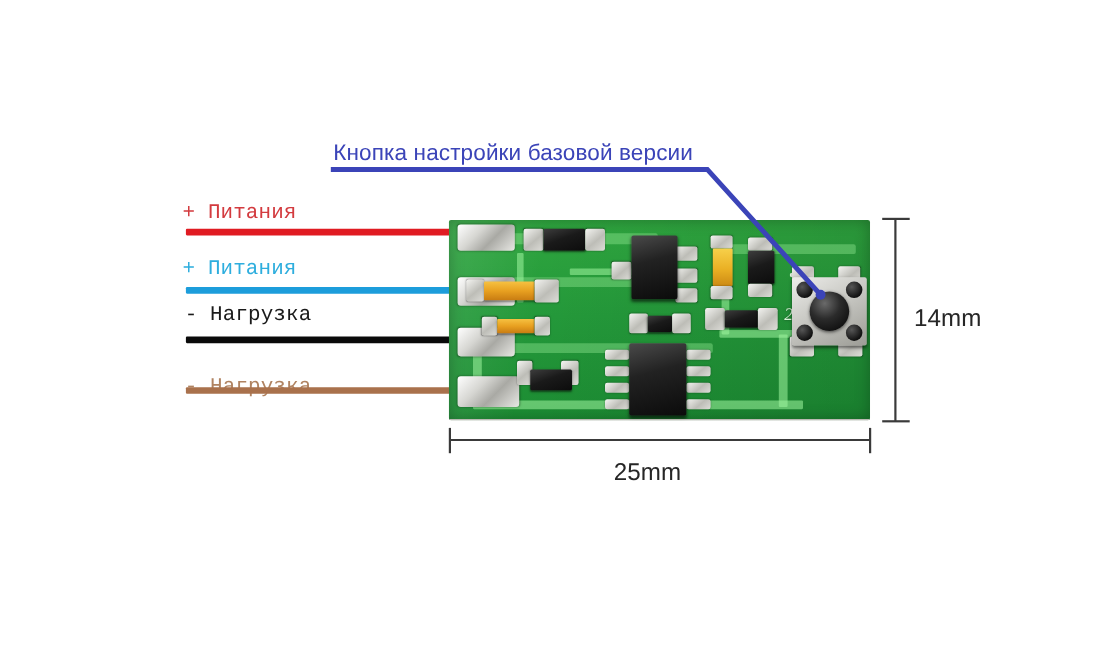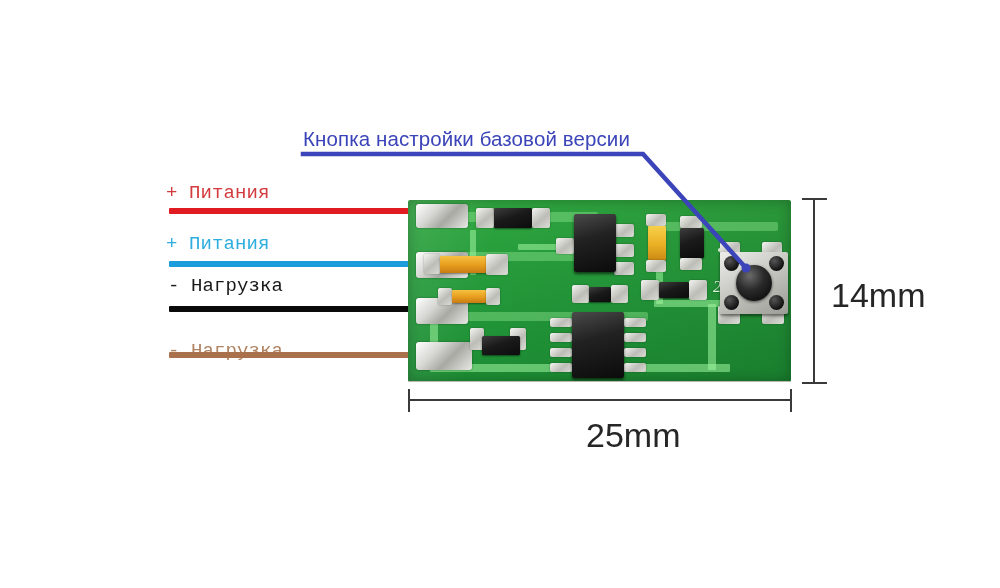--- a/index.html
+++ b/index.html
@@ -150,21 +150,21 @@
     text-shadow: 0 0 2px rgba(0,0,0,0.5);
   }
   .silk-dot {
     position: absolute;
     width: 4px; height: 4px;
     border-radius: 50%;
     background: #e2f7e2;
   }
   .dim-text {
     position: absolute;
-    font-size: 34px;
+    font-size: 22px;
     color: #262626;
     white-space: nowrap;
     text-align: center;
   }
   svg.overlay {
     position: absolute;
     left: 0; top: 0;
     width: 1000px; height: 588px;
     pointer-events: none;
   }
@@ -282,15 +282,15 @@
     <line x1="814" y1="199" x2="814" y2="383" stroke="#3a3a3a" stroke-width="2"></line>
     <line x1="802" y1="199" x2="827" y2="199" stroke="#3a3a3a" stroke-width="2"></line>
     <line x1="802" y1="383" x2="827" y2="383" stroke="#3a3a3a" stroke-width="2"></line>
 
     <line x1="409" y1="400" x2="791" y2="400" stroke="#3a3a3a" stroke-width="2"></line>
     <line x1="409" y1="389" x2="409" y2="412" stroke="#3a3a3a" stroke-width="2"></line>
     <line x1="791" y1="389" x2="791" y2="412" stroke="#3a3a3a" stroke-width="2"></line>
   </svg>
 
   <div class="dim-text" style="left:831px; top:276px;">14mm</div>
-  <div class="dim-text" style="left:558px; top:416px;margin-left:28px;">25mm</div>
+  <div class="dim-text" style="left:558px; top:416px;">25mm</div>
 
 </div>
 
 </body></html>

